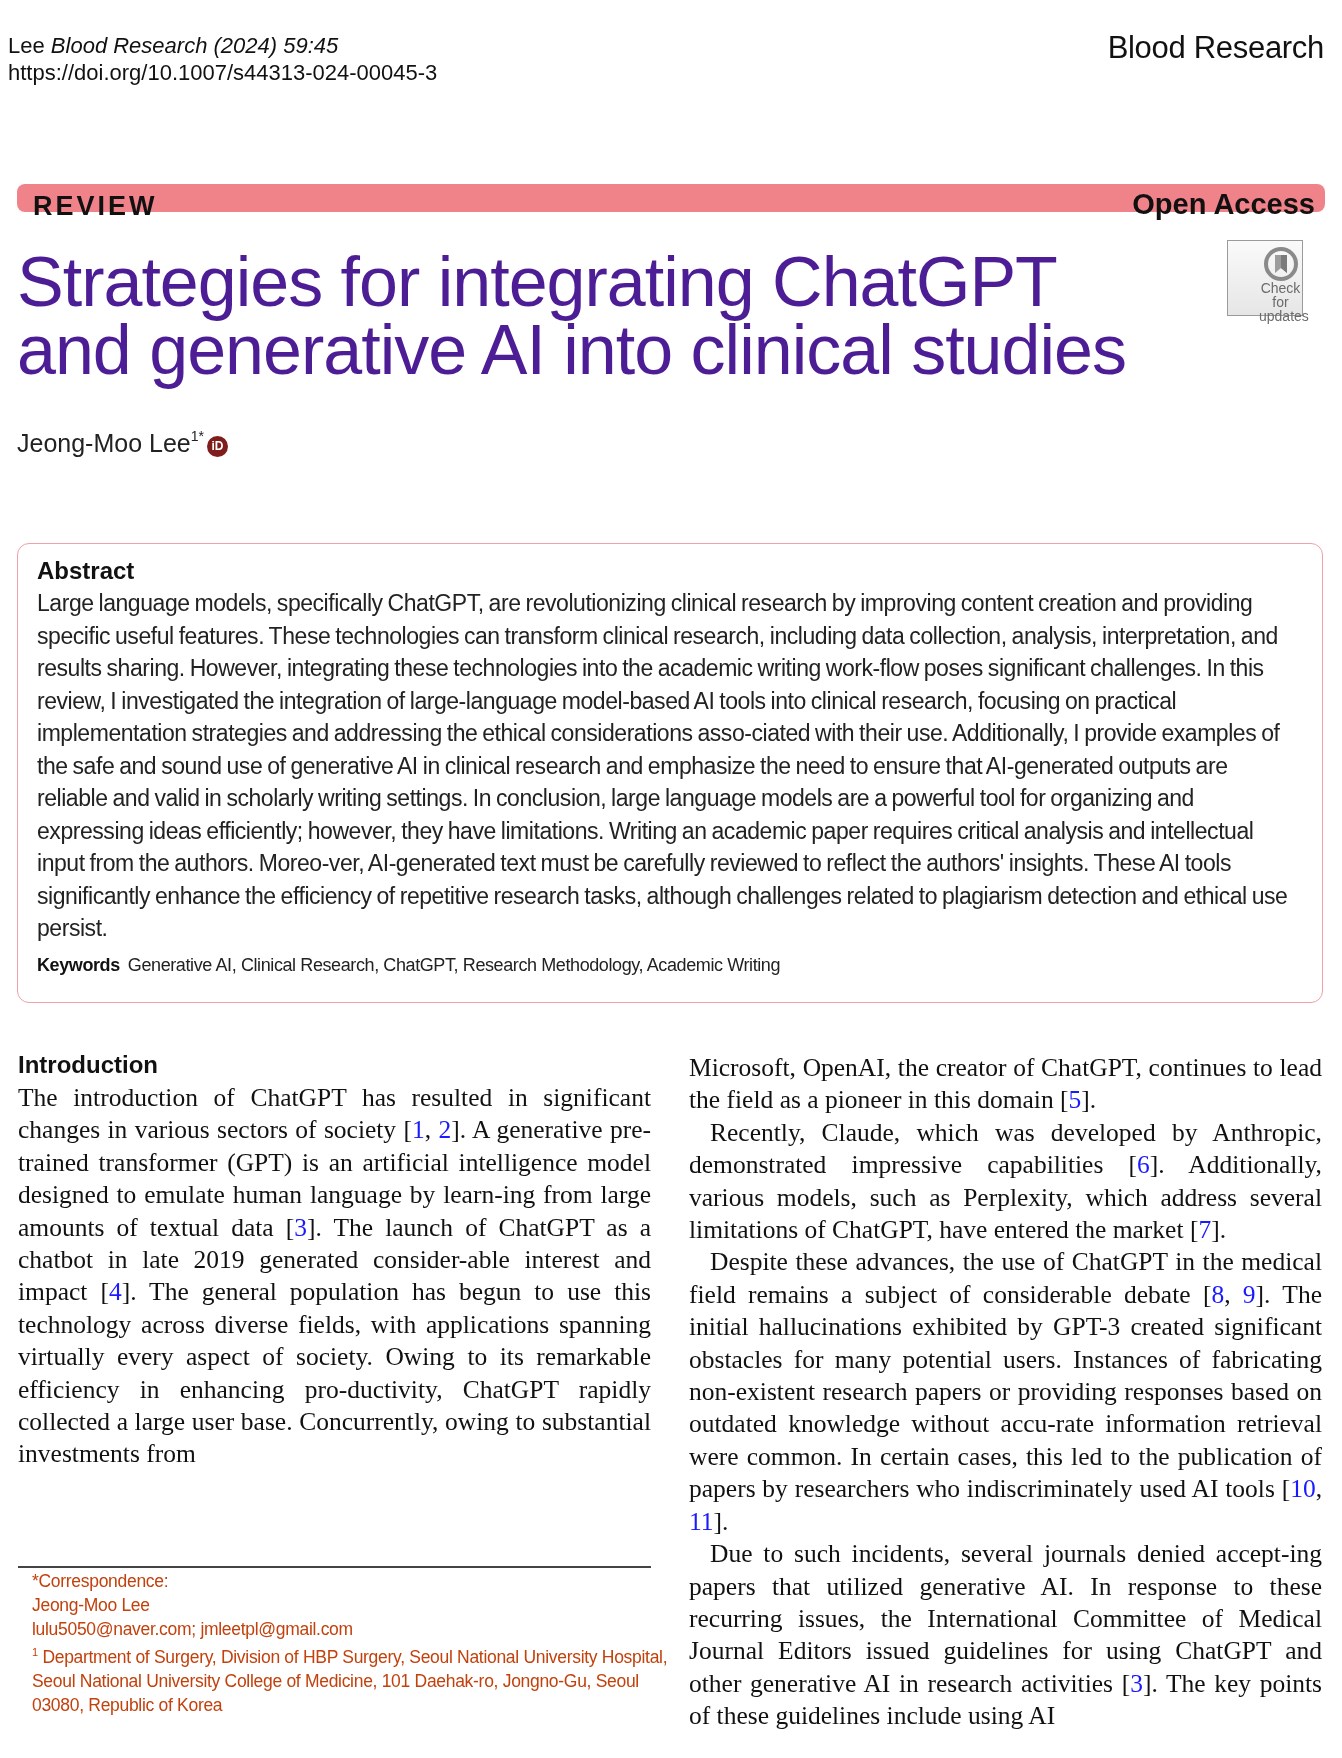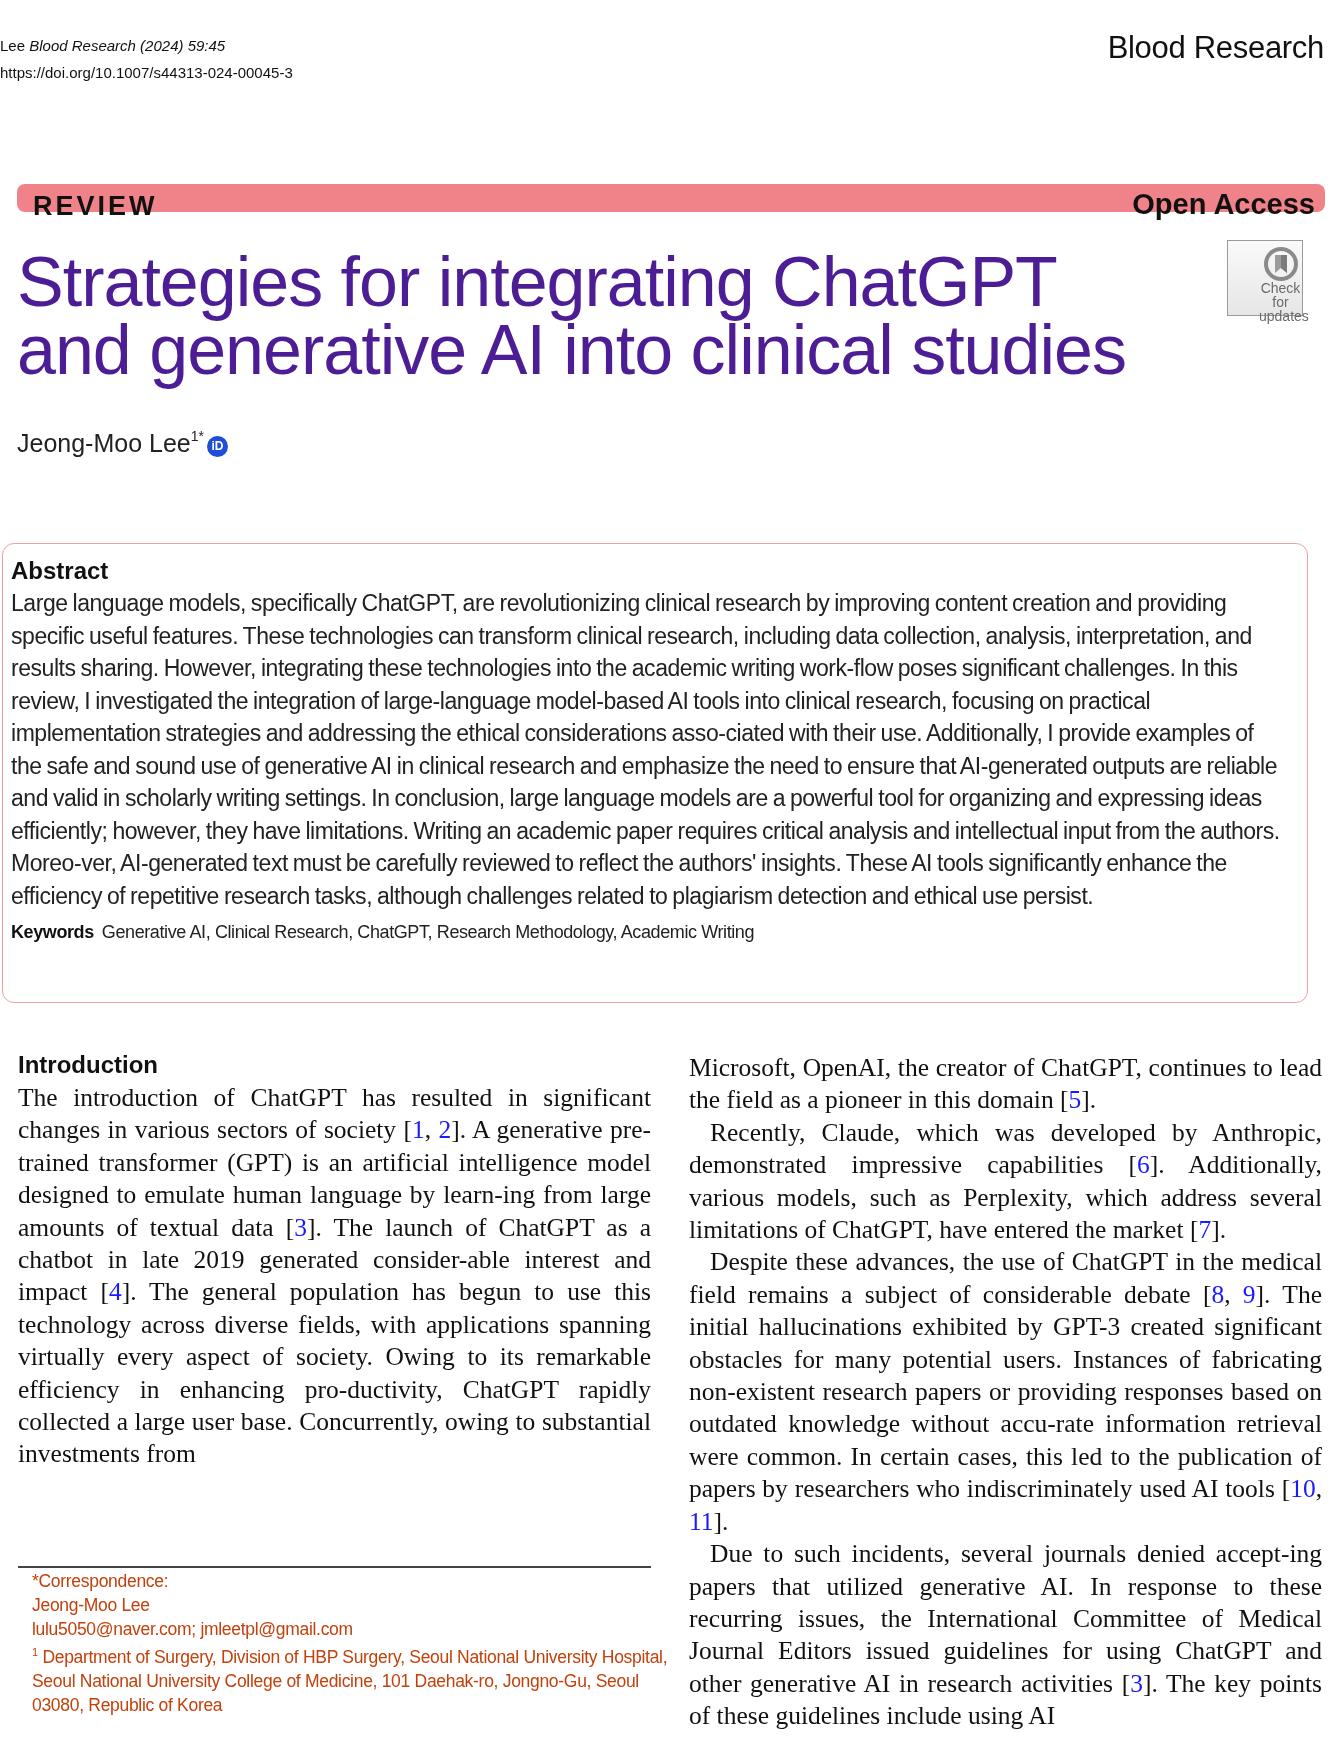--- a/index.html
+++ b/index.html
@@ -1,37 +1,37 @@
 <!DOCTYPE html>
 <html><head>
 <meta charset="utf-8">
 <style>
   * { box-sizing: border-box; margin: 0; padding: 0; }
   html, body { width: 1342px; height: 1758px; background: #ffffff; overflow: hidden; }
   body { position: relative; color: #111; font-family: "Liberation Sans", sans-serif; }
 
-  .running-head { position: absolute; left: 0; top: 32px; font-size: 15px; line-height: 27px; color: #111; font-family: "Liberation Sans", sans-serif; }
+  .running-head { position: absolute; left: 8px; top: 32px; font-size: 22px; line-height: 27px; color: #111; font-family: "Liberation Sans", sans-serif; }
   .running-head .it { font-style: italic; }
   .journal-name { position: absolute; right: 18px; top: 30px; font-size: 31px; color: #111; font-family: "Liberation Sans", sans-serif; letter-spacing: -0.3px; }
 
   .banner { position: absolute; left: 17px; top: 184px; width: 1308px; height: 28px; background: #f0828a; border-radius: 8px; }
   .banner .type { position: absolute; left: 16px; top: 7px; font-size: 27px; font-weight: bold; letter-spacing: 3px; color: #111; font-family: "Liberation Sans", sans-serif; }
   .banner .oa { position: absolute; right: 10px; top: 4px; font-size: 29px; font-weight: bold; color: #111; font-family: "Liberation Sans", sans-serif; }
 
   .check-updates { position: absolute; left: 1227px; top: 240px; width: 76px; height: 76px; border: 1px solid #9a9a9a; background: linear-gradient(#fafafa, #e6e6e6); text-align: center; padding-left: 31px; }
   .check-updates .logo { display: block; margin: 6px auto 0; width: 34px; height: 34px; }
   .check-updates .txt { display: block; font-size: 14px; line-height: 14px; color: #6b6b6b; font-family: "Liberation Sans", sans-serif; }
 
   .title { position: absolute; left: 17px; top: 248px; width: 1150px; font-size: 70px; line-height: 68px; font-weight: normal; color: #4c1d95; font-family: "Liberation Sans", sans-serif; letter-spacing: -1px; }
 
   .author { position: absolute; left: 17px; top: 428px; font-size: 25px; color: #222; font-family: "Liberation Sans", sans-serif; }
   .author sup { font-size: 14px; vertical-align: 11px; }
-  .orcid { display: inline-block; width: 21px; height: 21px; border-radius: 50%; background: #1d4ed8; color: #fff; font-size: 12px; font-weight: bold; line-height: 21px; text-align: center; vertical-align: 2px; margin-left: 3px; }
+  .orcid { display: inline-block; width: 21px; height: 21px; border-radius: 50%; background: #7f1d1d; color: #fff; font-size: 12px; font-weight: bold; line-height: 21px; text-align: center; vertical-align: 2px; margin-left: 3px; }
 
-  .abstract-box { position: absolute; left: 2px; top: 543px; width: 1306px; height: 460px; border: 1.5px solid #f0a0a6; border-radius: 12px; padding: 12px 20px 0 8px; }
+  .abstract-box { position: absolute; left: 17px; top: 543px; width: 1306px; height: 460px; border: 1.5px solid #f0a0a6; border-radius: 12px; padding: 12px 20px 0 19px; }
   .abstract-box h2 { font-size: 24px; font-weight: bold; line-height: 30px; color: #111; font-family: "Liberation Sans", sans-serif; }
   .abstract-text { font-size: 23px; line-height: 32.5px; color: #222; margin-top: 1px; font-family: "Liberation Sans", sans-serif; letter-spacing: -0.45px; word-spacing: -1px; }
   .keywords { font-size: 18px; line-height: 32px; margin-top: 4px; color: #222; font-family: "Liberation Sans", sans-serif; letter-spacing: -0.4px; }
   .keywords b { color: #111; margin-right: 8px; }
 
   .col { position: absolute; top: 1050px; width: 633px; font-family: "Liberation Serif", serif; font-size: 25.5px; line-height: 32.4px; color: #111; text-align: justify; }
   .col.left { left: 18px; }
   .col.right { left: 689px; top: 1052px; }
   .col h3 { font-family: "Liberation Sans", sans-serif; font-size: 24px; font-weight: bold; line-height: 30px; margin-bottom: 2px; }
   .col p { margin: 0; }

